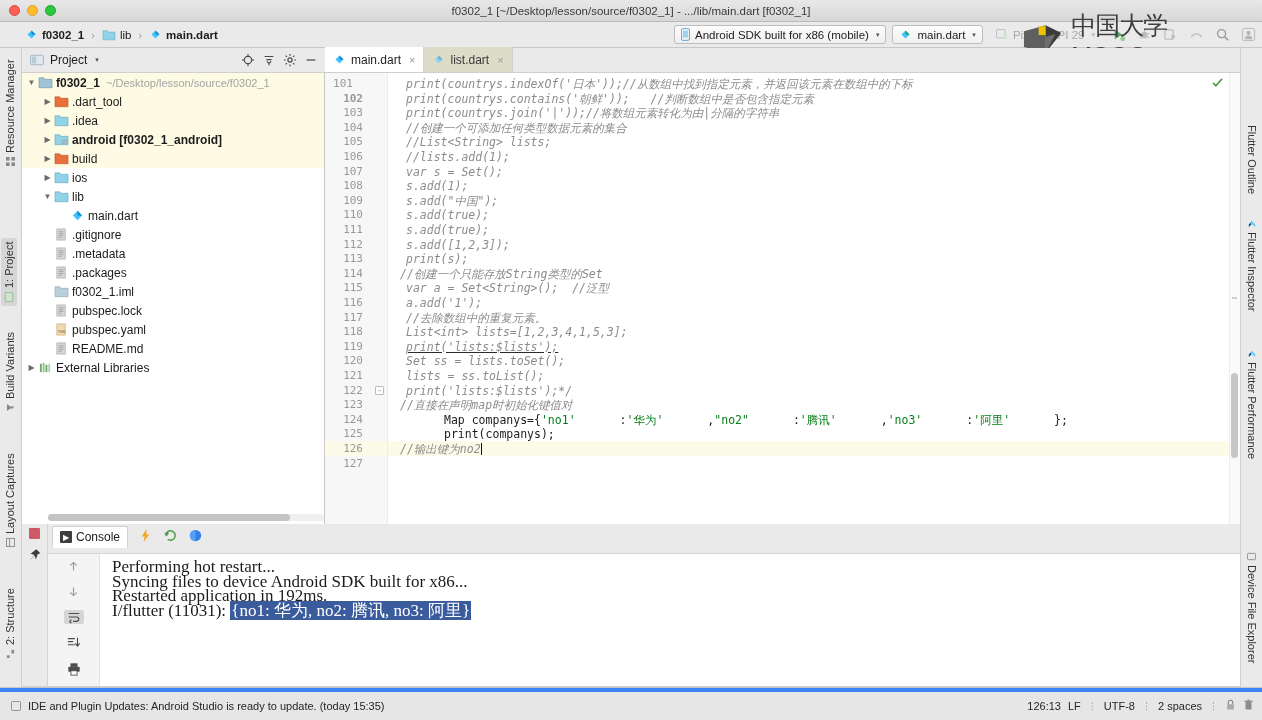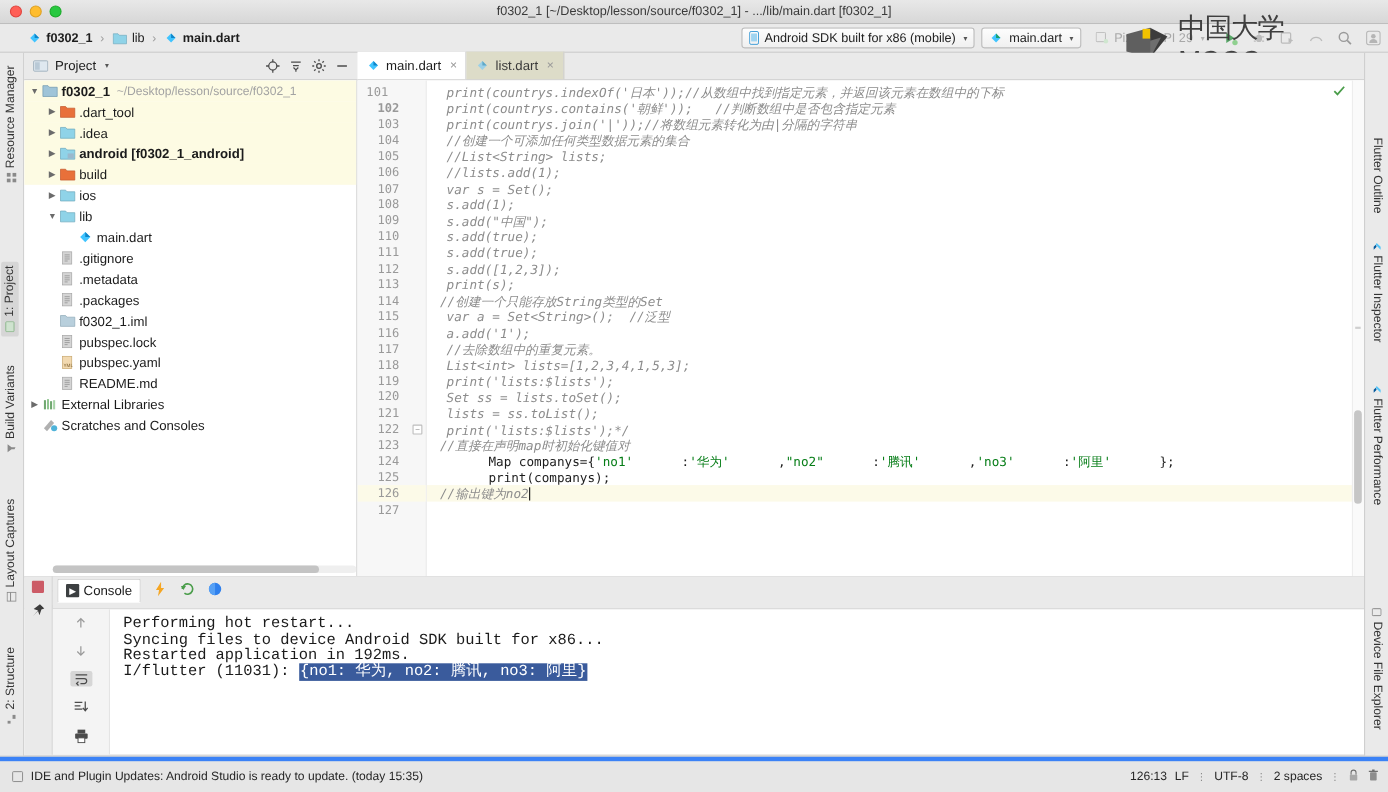--- a/index.html
+++ b/index.html
@@ -172,21 +172,21 @@
   .con-gutter{
     position:absolute; left:26px; top:0; width:52px; bottom:0;
     background:#f4f4f4; border-right:1px solid #e4e4e4;
     display:flex; flex-direction:column; align-items:center; padding-top:6px; gap:12px;
     color:#6e6e6e; font-size:12px;
   }
   .cg-ic{ width:20px; height:16px; display:flex; align-items:center; justify-content:center; border-radius:2px; }
   .cg-ic.sel{ background:#d6d6d6; }
   .con-out{
     position:absolute; left:78px; top:0; right:0; bottom:0; padding:6px 0 0 12px;
-    font-family:Liberation Mono, monospace; font-size:14px; color:#1b1b1b;
+    font-family:Liberation Serif, serif; font-size:17px; color:#1b1b1b;
     line-height:14.5px; white-space:pre;
   }
   .sel-blue{ background:#3a5b9c; color:#ffffff; padding:0 1px; }
 
   
   .toolwin-bar{
     position:absolute; left:0; right:0; bottom:16px; height:17px;
     background:#eaeaea; border-top:1px solid #c6c6c6;
     display:flex; align-items:center; gap:2px; padding-left:24px;
   }
@@ -591,31 +591,20 @@
           <span class="arrow">▶</span>
           <span class="ficon">
             <svg width="15" height="13" viewBox="0 0 16 14">
               <rect x="2" y="3" width="2" height="9" fill="#6fa86f"></rect>
               <rect x="5" y="2" width="2" height="10" fill="#8fc48f"></rect>
               <rect x="8" y="4" width="2" height="8" fill="#6fa86f"></rect>
               <rect x="11" y="3" width="2" height="9" fill="#a8d4a8"></rect>
             </svg>
           </span>
           <span>External Libraries</span>
-        </div>
-        <div class="trow">
-          <span style="width: 4px; flex: 0 0 auto;"></span>
-          <span class="arrow"></span>
-          <span class="ficon">
-            <svg width="15" height="13" viewBox="0 0 16 14">
-              <path d="M2 10 L9 2 L12 5 L5 13 Z" fill="#b0b0b0"></path>
-              <circle cx="12" cy="10" r="3" fill="#4fb3d9"></circle>
-            </svg>
-          </span>
-          <span>Scratches and Consoles</span>
         </div>
       </div>
     <div class="tree-hscroll">
         <i></i>
       </div>
   </div>
 
   <div class="ed-tabs">
     <div class="etab active">
       <svg width="13" height="13" viewBox="0 0 16 16">
@@ -679,21 +668,21 @@
         <div class="cline" style="top: 120.8px; left: 18px;"><span class="cmt">s.add("中国");</span></div>
         <div class="cline" style="top: 135.4px; left: 18px;"><span class="cmt">s.add(true);</span></div>
         <div class="cline" style="top: 150px; left: 18px;"><span class="cmt">s.add(true);</span></div>
         <div class="cline" style="top: 164.6px; left: 18px;"><span class="cmt">s.add([1,2,3]);</span></div>
         <div class="cline" style="top: 179.2px; left: 18px;"><span class="cmt">print(s);</span></div>
         <div class="cline" style="top: 193.8px; left: 12px;"><span class="cmt">//创建一个只能存放String类型的Set</span></div>
         <div class="cline" style="top: 208.4px; left: 18px;"><span class="cmt">var a = Set&lt;String&gt;();  //泛型</span></div>
         <div class="cline" style="top: 223px; left: 18px;"><span class="cmt">a.add('1');</span></div>
         <div class="cline" style="top: 237.6px; left: 18px;"><span class="cmt">//去除数组中的重复元素。</span></div>
         <div class="cline" style="top: 252.2px; left: 18px;"><span class="cmt">List&lt;int&gt; lists=[1,2,3,4,1,5,3];</span></div>
-        <div class="cline" style="top: 266.8px; left: 18px;"><span class="cmt">print('lists:$lists');</span></div>
+        <div class="cline" style="top: 266.8px; left: 18px; text-decoration: underline;"><span class="cmt">print('lists:$lists');</span></div>
         <div class="cline" style="top: 281.4px; left: 18px;"><span class="cmt">Set ss = lists.toSet();</span></div>
         <div class="cline" style="top: 296px; left: 18px;"><span class="cmt">lists = ss.toList();</span></div>
         <div class="cline" style="top: 310.6px; left: 18px;"><span class="cmt">print('lists:$lists');*/</span></div>
         <div class="cline" style="top: 325.2px; left: 12px;"><span class="cmt">//直接在声明map时初始化键值对</span></div>
         <div class="cline" style="top: 339.8px; left: 12px;"><span class="plain">Map companys={</span><span class="str">'no1'</span><span class="plain">:</span><span class="str">'华为'</span><span class="plain">,</span><span class="str">"no2"</span><span class="plain">:</span><span class="str">'腾讯'</span><span class="plain">,</span><span class="str">'no3'</span><span class="plain">:</span><span class="str">'阿里'</span><span class="plain">};</span></div>
         <div class="cline" style="top: 354.4px; left: 12px;"><span class="plain">print(companys);</span></div>
         <div class="rowhl" style="top: 368px;"></div>
         <div class="cline" style="top: 369px; left: 12px;"><span class="cmt">//输出键为no2</span><span class="cursor"></span></div>
         <div class="cline" style="top: 383.6px; left: 18px;"><span class="plain"></span></div>
       </div>

